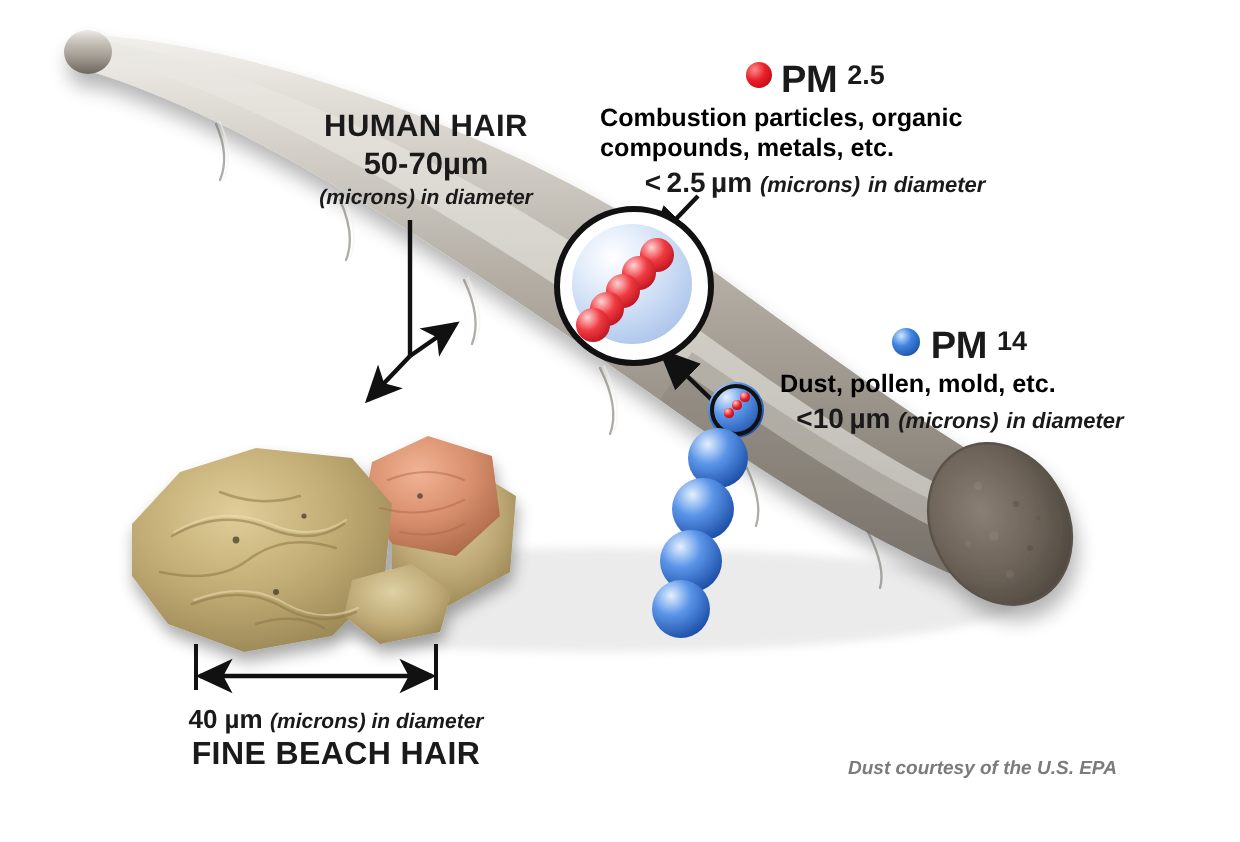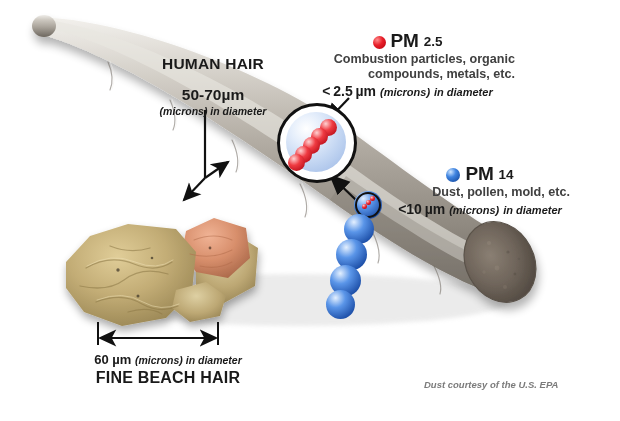--- a/index.html
+++ b/index.html
@@ -33,56 +33,56 @@
   .label-italic {
     font-style: italic;
     font-weight: bold;
     color: #1a1a1a;
     white-space: nowrap;
   }
   .center { text-align: center; }
 
   #hair-label { left: 118px; top: 55px; width: 190px; }
   #hair-label .label-title { font-size: 15.5px; }
-  #hair-label .label-sub { font-size: 15.5px; margin-top: 13px; }
+  #hair-label .label-sub { font-size: 15.5px; margin-top: 1px; }
   #hair-label .label-italic { font-size: 10.5px; margin-top: 1px; }
 
   #sand-label { left: 58px; top: 352px; width: 220px; }
   #sand-label .row-dim { font-size: 13px; font-weight: bold; color:#1a1a1a; white-space: nowrap;}
   #sand-label .row-dim .it { font-style: italic; font-size: 10.5px; font-weight: bold;}
   #sand-label .label-title { font-size: 16px; margin-top: 2px; }
 
   
   #pm25-block { left: 300px; top: 30px; width: 215px; }
   #pm10-block { left: 390px; top: 163px; width: 180px; }
 
   .pm-head {
     display: flex;
-    align-items: center;
+    align-items: flex-start;
     justify-content: center;
     gap: 5px;
     white-space: nowrap;
   }
   .pm-name {
     font-size: 19px;
     font-weight: bold;
     color: #1a1a1a;
     letter-spacing: -0.2px;
   }
   .pm-sub {
     font-size: 13.5px;
     font-weight: bold;
     color: #1a1a1a;
   }
   .pm-desc {
     font-size: 12.6px;
     font-weight: bold;
-    color: #404040;
+    color: #000000;
     line-height: 1.18;
-    text-align: right;
+    text-align: left;
   }
   .pm-diam {
     font-size: 14px;
     font-weight: bold;
     color: #1a1a1a;
     white-space: nowrap;
     text-align: center;
     margin-top: 1px;
   }
   .pm-diam .it {
@@ -419,21 +419,21 @@
     <div class="pm-desc">Dust, pollen, mold, etc.</div>
     <div class="pm-diam">
       <span>&lt;10 µm</span>
       <span class="it">(microns)</span>
       <span class="it">in diameter</span>
     </div>
   </div>
 
   <div id="sand-label" class="abs center">
     <div class="row-dim">
-      <span>60 µm</span>
+      <span>40 µm</span>
       <span class="it">(microns) in diameter</span>
     </div>
     <div class="label-title">FINE BEACH HAIR</div>
   </div>
 
   <div id="credit" class="abs">Dust courtesy of the U.S. EPA</div>
 
 </div>
 
 </body></html>

